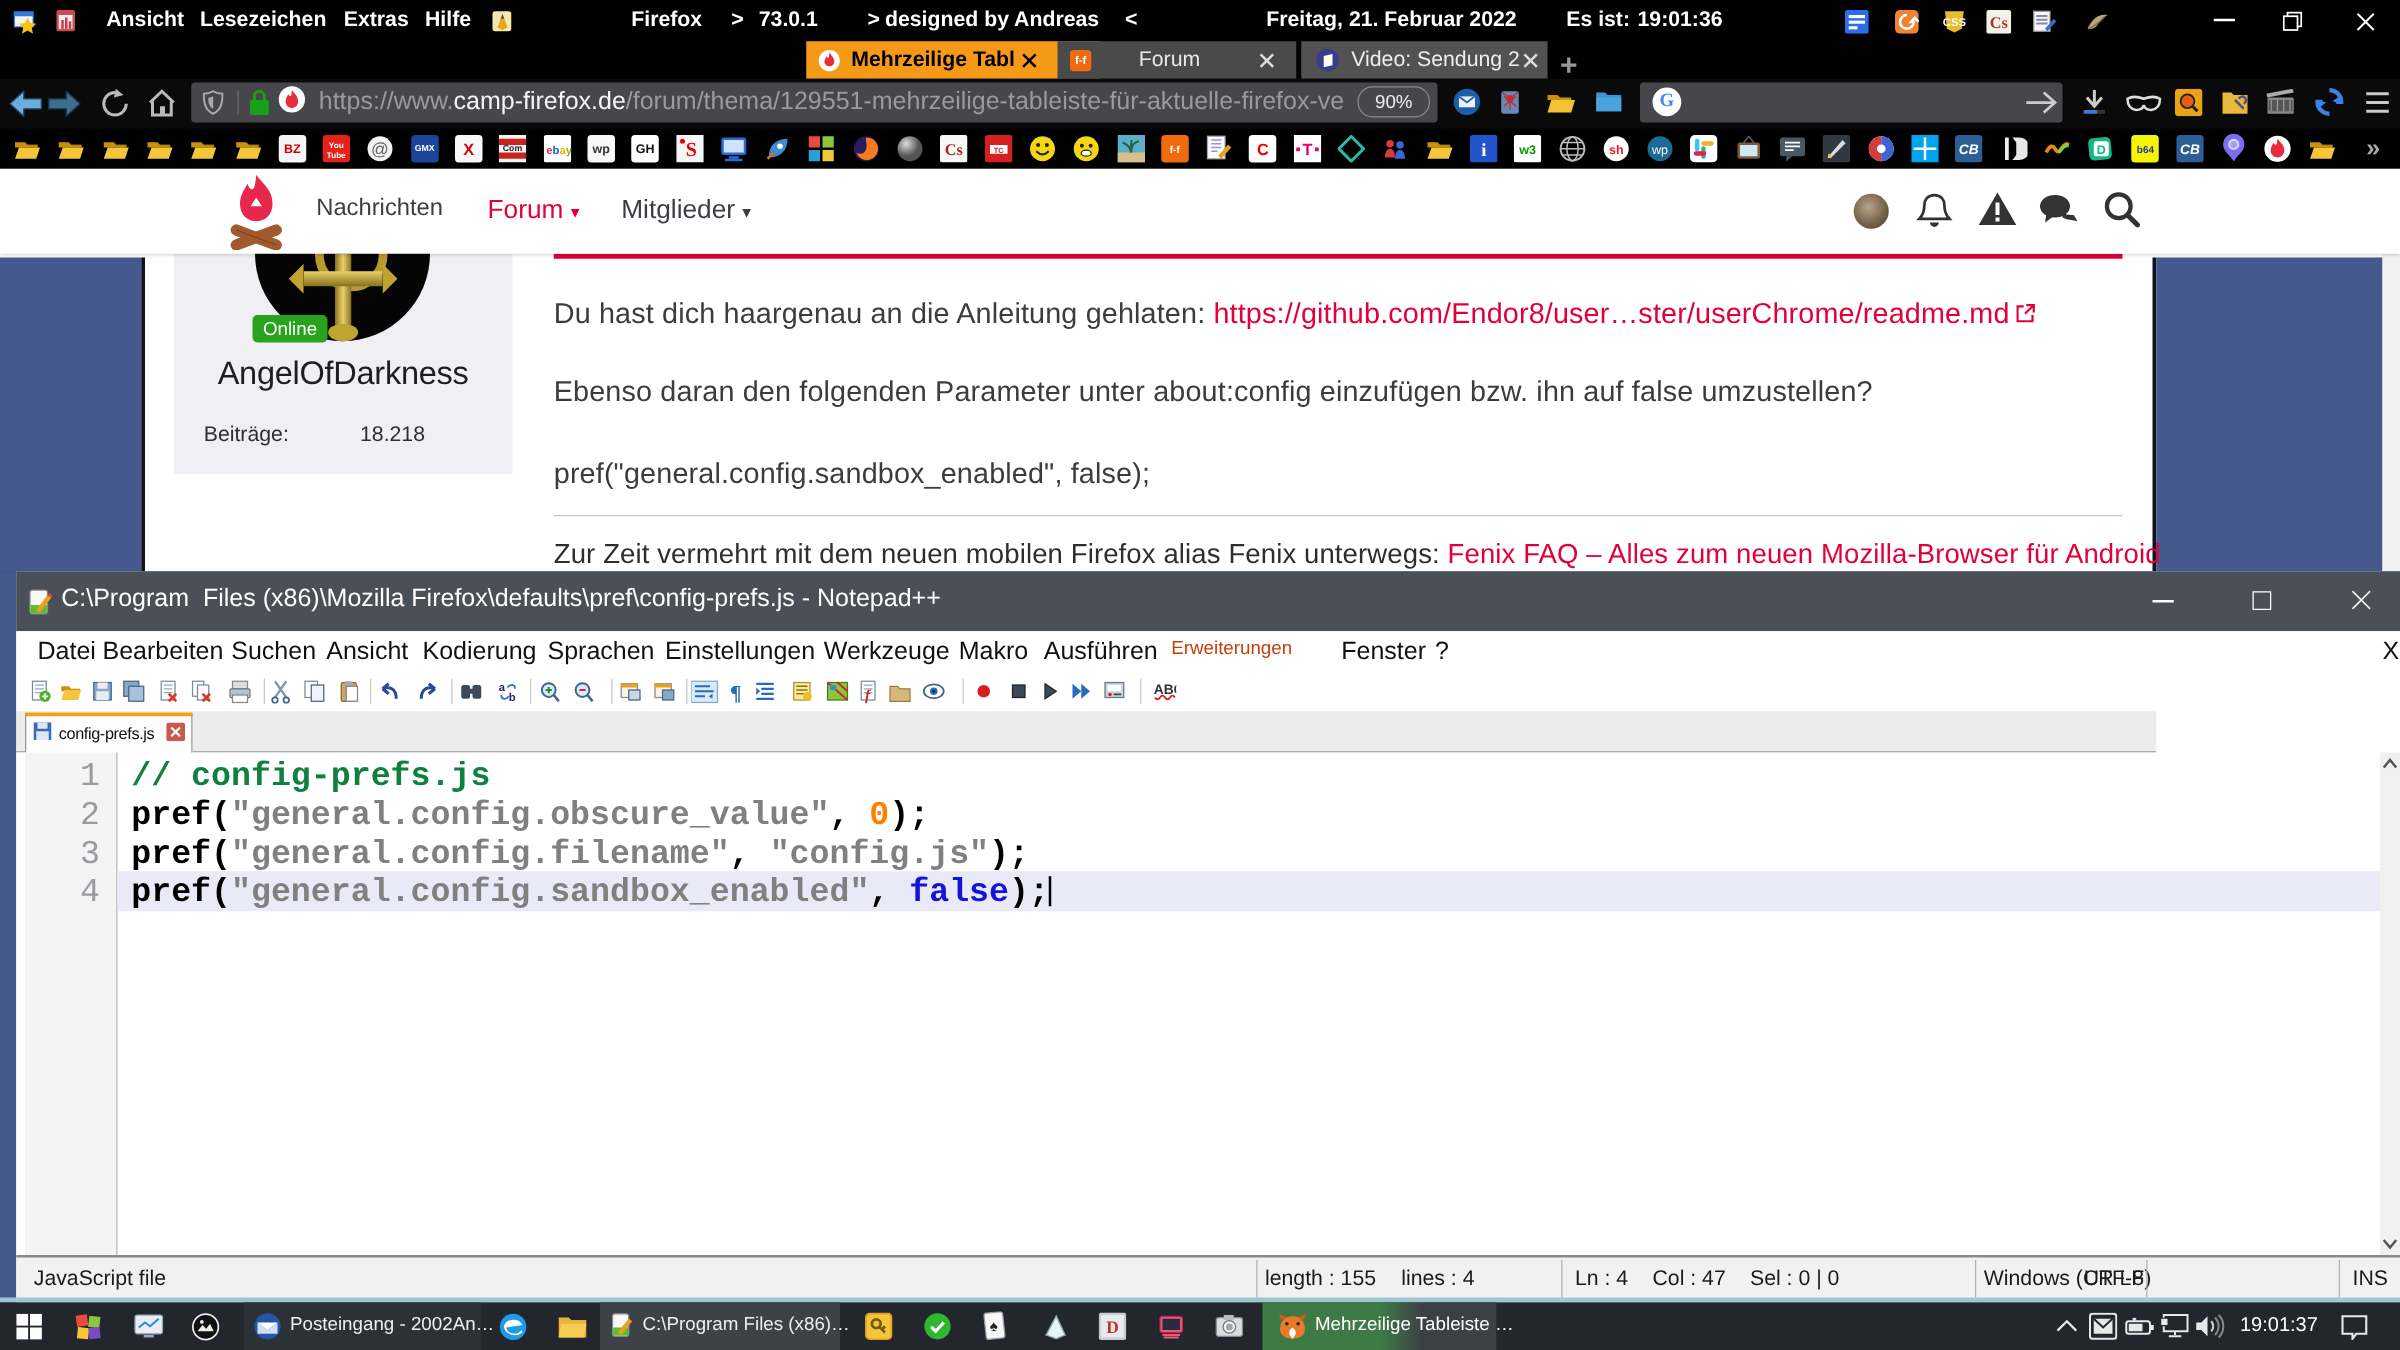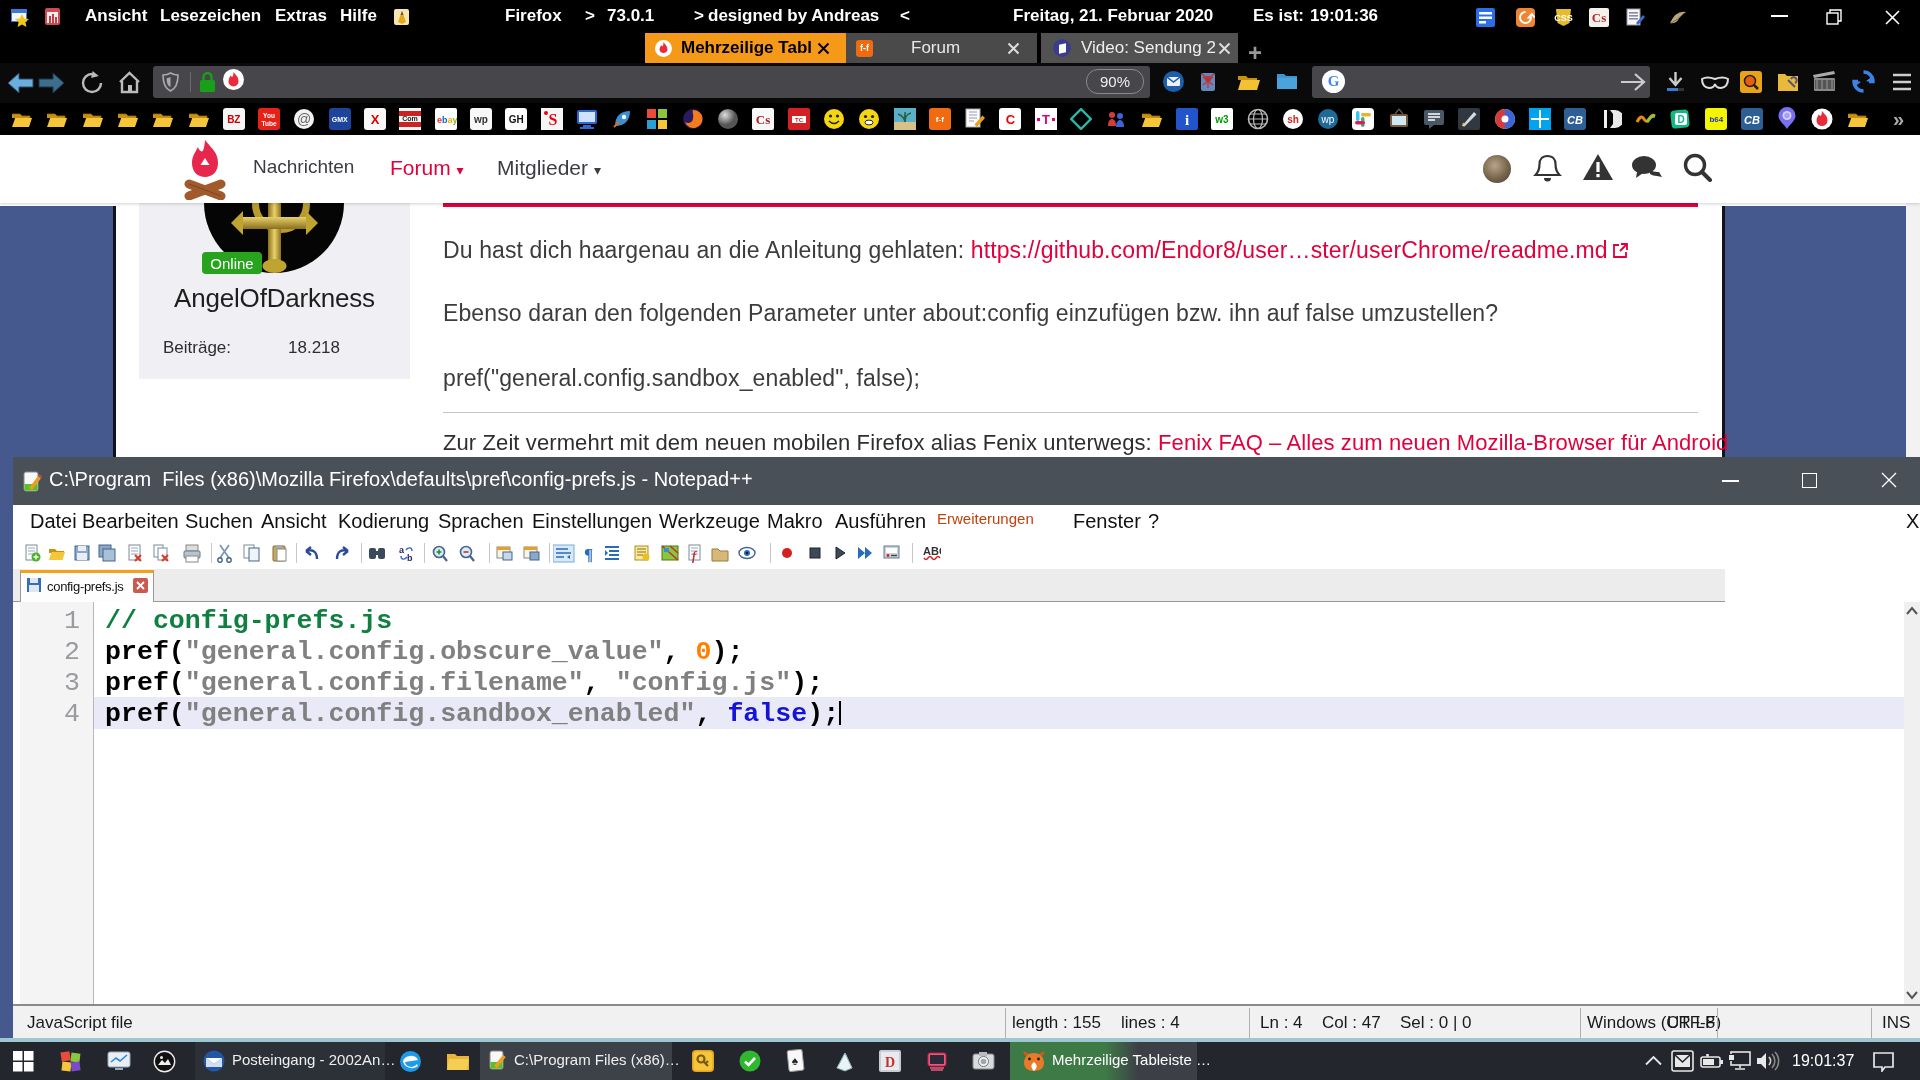--- a/index.html
+++ b/index.html
@@ -32,21 +32,21 @@
       <rect x="1" y="1" width="15" height="16" rx="2" fill="#f6e7b2"></rect>
       <path d="M9 3 L13 14 L9 16 L5 14 Z" fill="#e8a81c"></path>
       <path d="M9 3 l1.5 4 -3 0z" fill="#555"></path>
     </svg>
   <span class="a" style="left:505px;top:6px;color:#fff;font-size:17px;font-weight:bold">Firefox</span>
     <span class="a" style="left:585px;top:6px;color:#fff;font-size:17px;font-weight:bold">&gt;</span>
     <span class="a" style="left:607px;top:6px;color:#fff;font-size:17px;font-weight:bold">73.0.1</span>
     <span class="a" style="left:694px;top:6px;color:#fff;font-size:17px;font-weight:bold">&gt;</span>
     <span class="a" style="left:708px;top:6px;color:#fff;font-size:17px;font-weight:bold">designed by Andreas</span>
     <span class="a" style="left:900px;top:6px;color:#fff;font-size:17px;font-weight:bold">&lt;</span>
-  <span class="a" style="left:1013px;top:6px;color:#fff;font-size:17px;font-weight:bold">Freitag, 21. Februar 2020</span>
+  <span class="a" style="left:1013px;top:6px;color:#fff;font-size:17px;font-weight:bold">Freitag, 21. Februar 2022</span>
     <span class="a" style="left:1253px;top:6px;color:#fff;font-size:17px;font-weight:bold">Es ist:</span>
     <span class="a" style="left:1310px;top:6px;color:#fff;font-size:17px;font-weight:bold">19:01:36</span>
   <svg class="a" style="left:1476px;top:8px" width="19" height="19">
       <rect width="19" height="19" rx="2" fill="#2a6fe8"></rect>
       <rect x="3" y="4" width="13" height="2.5" fill="#fff"></rect>
       <rect x="3" y="8.5" width="13" height="2.5" fill="#fff"></rect>
       <rect x="3" y="13" width="7" height="2.5" fill="#fff"></rect>
     </svg>
   <svg class="a" style="left:1516px;top:8px" width="19" height="19">
       <rect width="19" height="19" rx="4" fill="#ef8432"></rect>
@@ -136,20 +136,21 @@
   <div class="a" style="left:190px;top:9px;width:1px;height:20px;background:#6a6a6e"></div>
   <svg class="a" style="left:199px;top:8px" width="17" height="22">
       <rect x="1" y="9" width="15" height="12" rx="1.5" fill="#18a018"></rect>
       <path d="M4.5 9 V6 a4 4 0 0 1 8 0 V9" fill="none" stroke="#18a018" stroke-width="2.4"></path>
     </svg>
   <span class="a" style="left:223px;top:6px;width:21px;height:21px;border-radius:50%;background:#fff;display:inline-flex;align-items:center;justify-content:center">
       <svg width="13" height="15">
         <path d="M6.5 0 C8.5 3 11.5 4.5 11.5 9.5 A5 5 0 0 1 1.5 9.5 C1.5 7 2.6 5.2 3.6 3.4 C4.3 5 5.6 5.3 6 4.1 C6.4 2.8 6.4 1.4 6.5 0Z" fill="#e82c3c"></path>
       </svg>
     </span>
+  <div class="a" style="left:255px;top:7px;font-size:20px;color:#9a9a9e;white-space:nowrap;width:822px;overflow:hidden">https://www.<span style="color:#f5f5f5">camp-firefox.de</span>/forum/thema/129551-mehrzeilige-tableiste-für-aktuelle-firefox-ve</div>
   <div class="a" style="left:1086px;top:6px;width:56px;height:23px;border:1px solid #8a8a8e;border-radius:12px;color:#eee;font-size:15px;display:flex;align-items:center;justify-content:center">90%</div>
   <span class="a" style="left:1163px;top:8px;width:21px;height:21px;border-radius:50%;background:#1b5faa;display:inline-flex;align-items:center;justify-content:center">
       <svg width="13" height="9">
         <rect width="13" height="9" rx="1" fill="#f0f0f4"></rect>
         <path d="M0 0 L6.5 5 L13 0" fill="none" stroke="#1b5faa" stroke-width="1.4"></path>
       </svg>
     </span>
   <svg class="a" style="left:1199px;top:8px" width="18" height="22">
       <rect x="2" y="2" width="14" height="18" rx="2" fill="#6688bb"></rect>
       <circle cx="9" cy="8" r="3" fill="#c03030"></circle>

